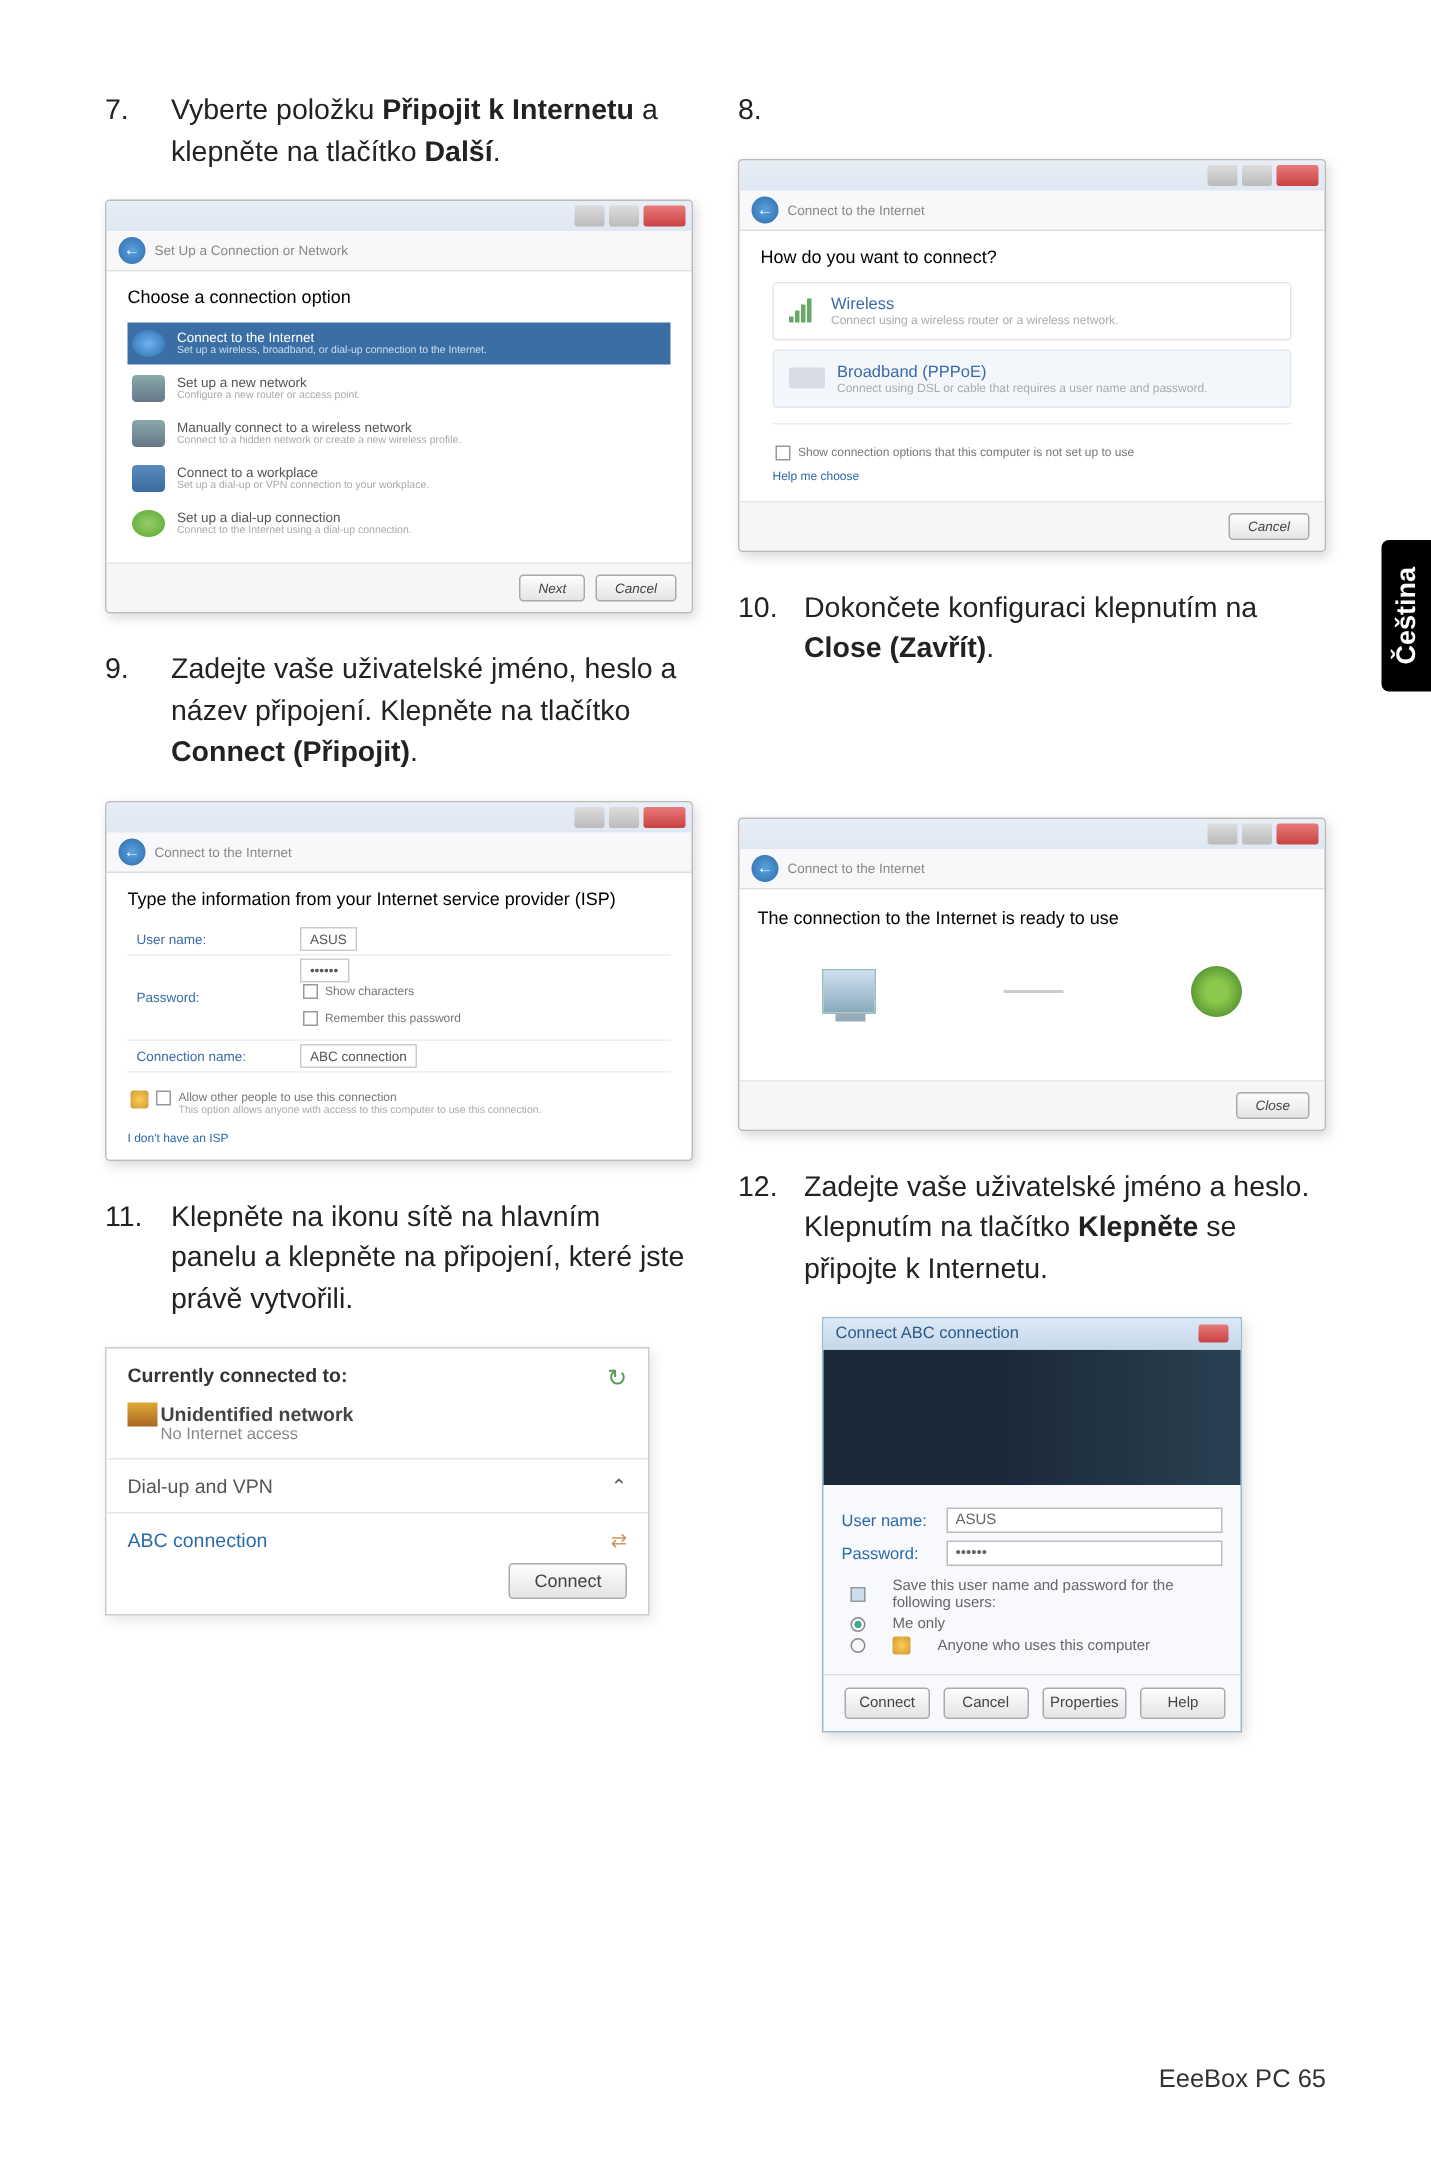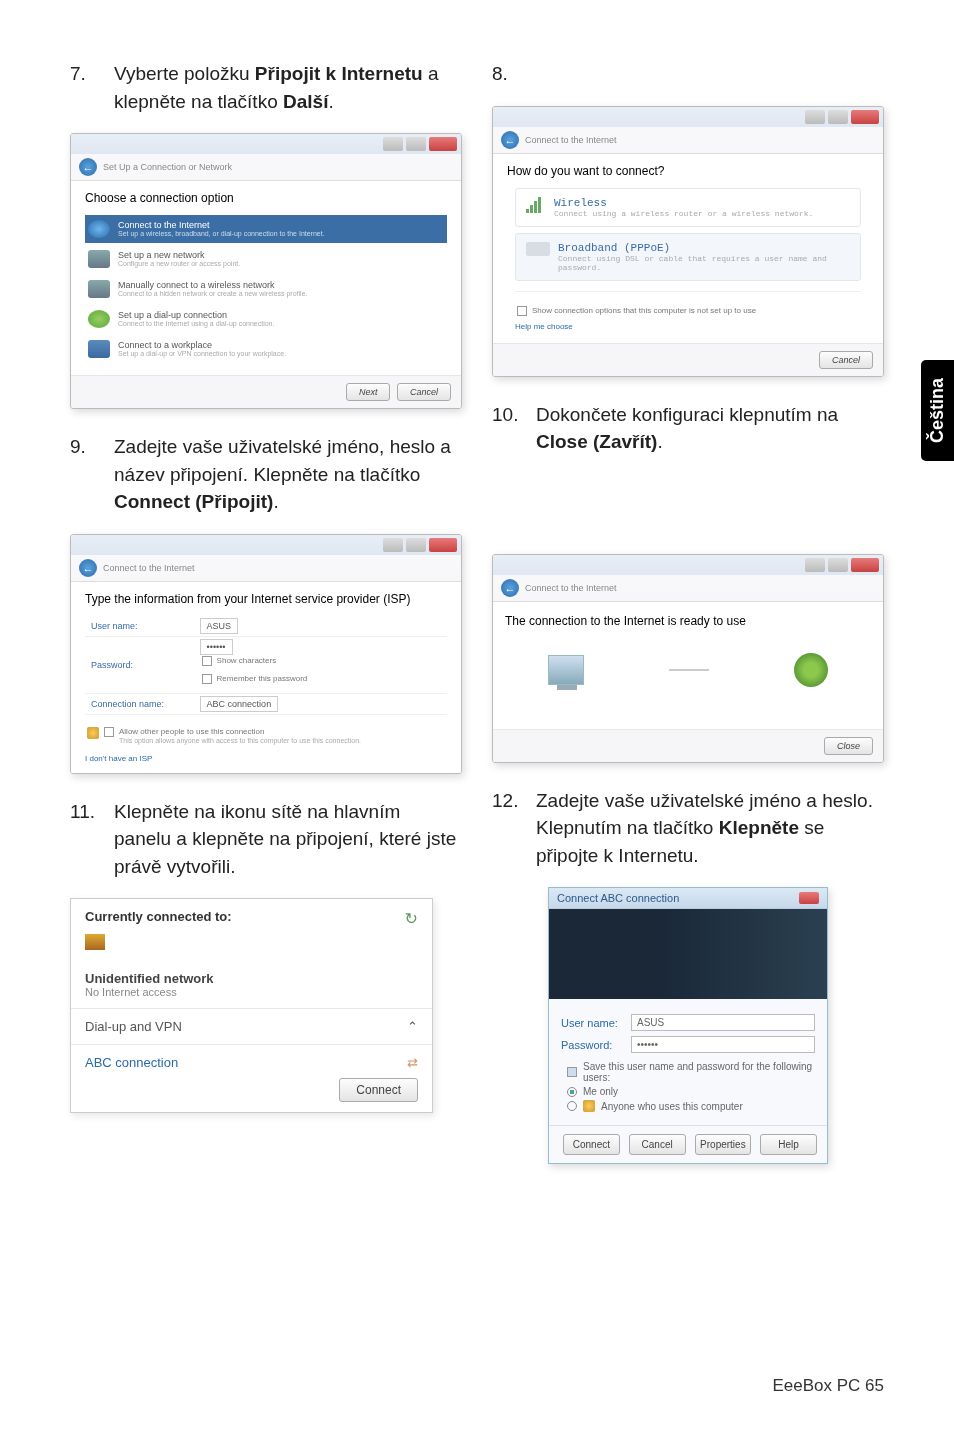--- a/index.html
+++ b/index.html
@@ -212,21 +212,21 @@
     .connected-box {
       width: 363px;
       border:1px solid #ccc;
       box-shadow:2px 3px 8px rgba(0,0,0,0.1);
       font-size:13px;
       background:white;
     }
     .cb-section { padding:10px 14px; border-bottom:1px solid #e8e8e8; }
     .cb-header { display:flex; justify-content:space-between; align-items:flex-start;}
     .cb-title { font-weight:bold; color:#333; }
-    .net-row { display:flex; gap:21px; align-items:flex-start; margin-top:6px;flex-direction:column; }
+    .net-row { display:flex; gap:2px; align-items:flex-start; margin-top:6px; }
     .flag-icon { width:20px; height:16px; background:linear-gradient(#da3,#a62); }
     .sig-icon { color:#5a9a5a; font-size:16px; }
     .subtext { color:#888; font-size:11px; }
     .dial-win {
       width: 280px;
       border:1px solid #9bc;
       box-shadow:2px 3px 8px rgba(0,0,0,0.15);
       background:#f7f9fc;
       font-size:11px;
       margin-left:auto;margin-right:auto;
@@ -243,33 +243,33 @@
     .dial-img {
       height:90px;
       background:linear-gradient(90deg,#1a2838 40%,#2a4050);
       margin:0;
       position:relative;
     }
     .dial-body { padding:10px 12px; }
     .dial-row { display:flex; gap:10px; margin:5px 0; align-items:center; }
     .dial-label { color:#2a6aa8; width:60px; }
     .dial-input { border:1px solid #bbb; padding:2px 5px; flex:1; background:white; font-size:10px; color:#666;}
-    .dial-radio { display:flex; gap:6px; align-items:center; margin:3px 0 3px 6px; color:#666; font-size:10px;}
+    .dial-radio { display:flex; gap:18px; align-items:center; margin:3px 0 3px 6px; color:#666; font-size:10px;}
     .radio-dot{width:10px;height:10px;border:1px solid #888;border-radius:50%;}
     .radio-dot.on{background:radial-gradient(#4a8 40%,transparent 45%);}
     .dial-btns { display:flex; gap:5px; padding:8px 10px; border-top:1px solid #dde; }
     .dial-btns .btn { flex:1; text-align:center; padding:4px 4px; font-size:10px;}
     .wiz-opt {
       border:1px solid #e0e7ef;
       border-radius:3px;
       padding:8px 10px;
       margin:6px 8px;
       display:flex;
       gap:8px;
-      font-family:Liberation Mono, monospace;
+      align-items:center;
     }
     .wiz-opt.sel { background:#f3f7fb; }
     .sig-bars{width:20px;height:16px;display:flex;align-items:flex-end;gap:1px;}
     .sig-bars span{width:3px;background:#6a6;display:block;}
     .modem-icon{width:24px;height:14px;background:#d8dde5;border-radius:2px;}
     .wiz-text{flex:1;}
     .wiz-main{color:#3a6aa8;font-size:11px;}
     .wiz-sub{color:#aaa;font-size:8px;}
     .divider{height:1px;background:#eee;margin:10px 8px;}
   </style>
@@ -316,31 +316,31 @@
             </div>
         </div>
         <div class="opt-row">
           <div class="icon-blob icon-mon"></div>
           <div>
               <div class="opt-main">Manually connect to a wireless network</div>
               <div class="opt-sub">Connect to a hidden network or create a new wireless profile.</div>
             </div>
         </div>
         <div class="opt-row">
+          <div class="icon-blob icon-net"></div>
+          <div>
+              <div class="opt-main">Connect to a workplace</div>
+              <div class="opt-sub">Set up a dial-up or VPN connection to your workplace.</div>
+            </div>
+        </div>
+        <div class="opt-row">
           <div class="icon-blob icon-green"></div>
           <div>
               <div class="opt-main">Set up a dial-up connection</div>
               <div class="opt-sub">Connect to the Internet using a dial-up connection.</div>
-            </div>
-        </div>
-        <div class="opt-row">
-          <div class="icon-blob icon-net"></div>
-          <div>
-              <div class="opt-main">Connect to a workplace</div>
-              <div class="opt-sub">Set up a dial-up or VPN connection to your workplace.</div>
             </div>
         </div>
       </div>
       <div class="win-footer">
         <span class="btn">Next</span>
         <span class="btn">Cancel</span>
       </div>
     </div>
 
     <div class="step">

